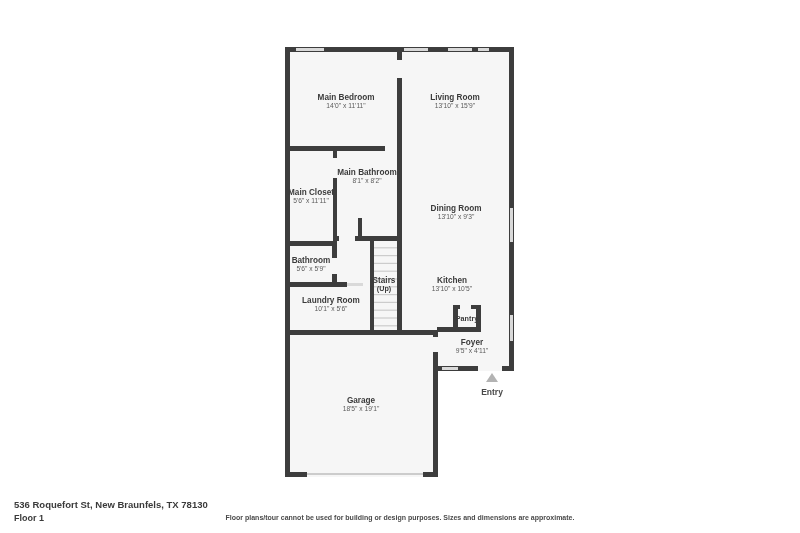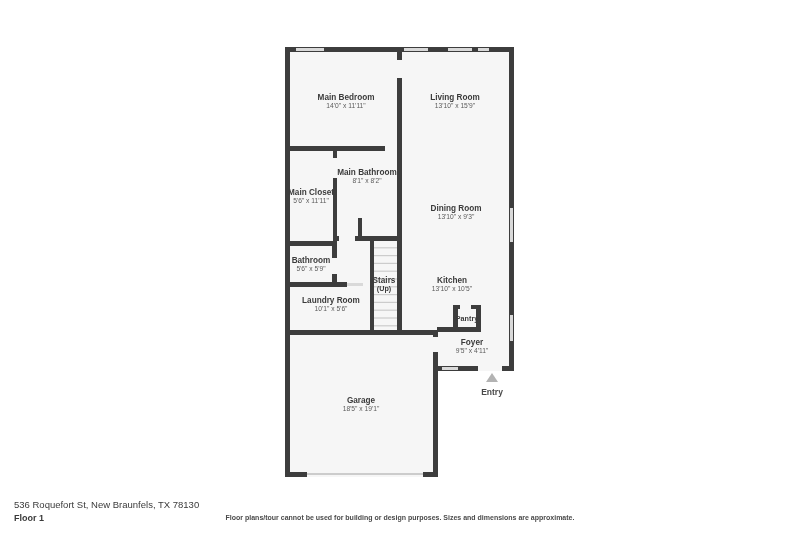--- a/index.html
+++ b/index.html
@@ -17,21 +17,21 @@
   .tread{stroke:var(--tread);stroke-width:1.2;}
   .garage-door{fill:var(--tread);}
   .entry-tri{fill:var(--entry-arrow);}
   .room-name{font-family:"Liberation Sans",sans-serif;font-size:8.2px;font-weight:700;
              fill:var(--name-color);text-anchor:middle;}
   .room-name.small{font-size:7.2px;}
   .room-dim{font-family:"Liberation Sans",sans-serif;font-size:6.7px;font-weight:400;
             fill:var(--dim-color);text-anchor:middle;}
   .entry-label{font-family:"Liberation Sans",sans-serif;font-size:8.5px;font-weight:700;
                fill:#4a4a4a;text-anchor:middle;}
-  .footer-address{position:absolute;left:14px;top:499px;font-size:9.5px;font-weight:400;color:#3a3a3a;}
+  .footer-address{position:absolute;left:14px;top:499px;font-size:9.5px;font-weight:700;color:#3a3a3a;}
   .footer-floor{position:absolute;left:14px;top:513px;font-size:9px;font-weight:700;color:#3a3a3a;}
   .footer-disclaimer{position:absolute;left:0;top:514px;width:100%;text-align:center;
                      font-size:7px;font-weight:600;color:#4a4a4a;}
 </style>
 </head>
 <body>
 
 <div id="page">
 
   <svg id="plan-svg" width="800" height="533" viewBox="0 0 800 533">

